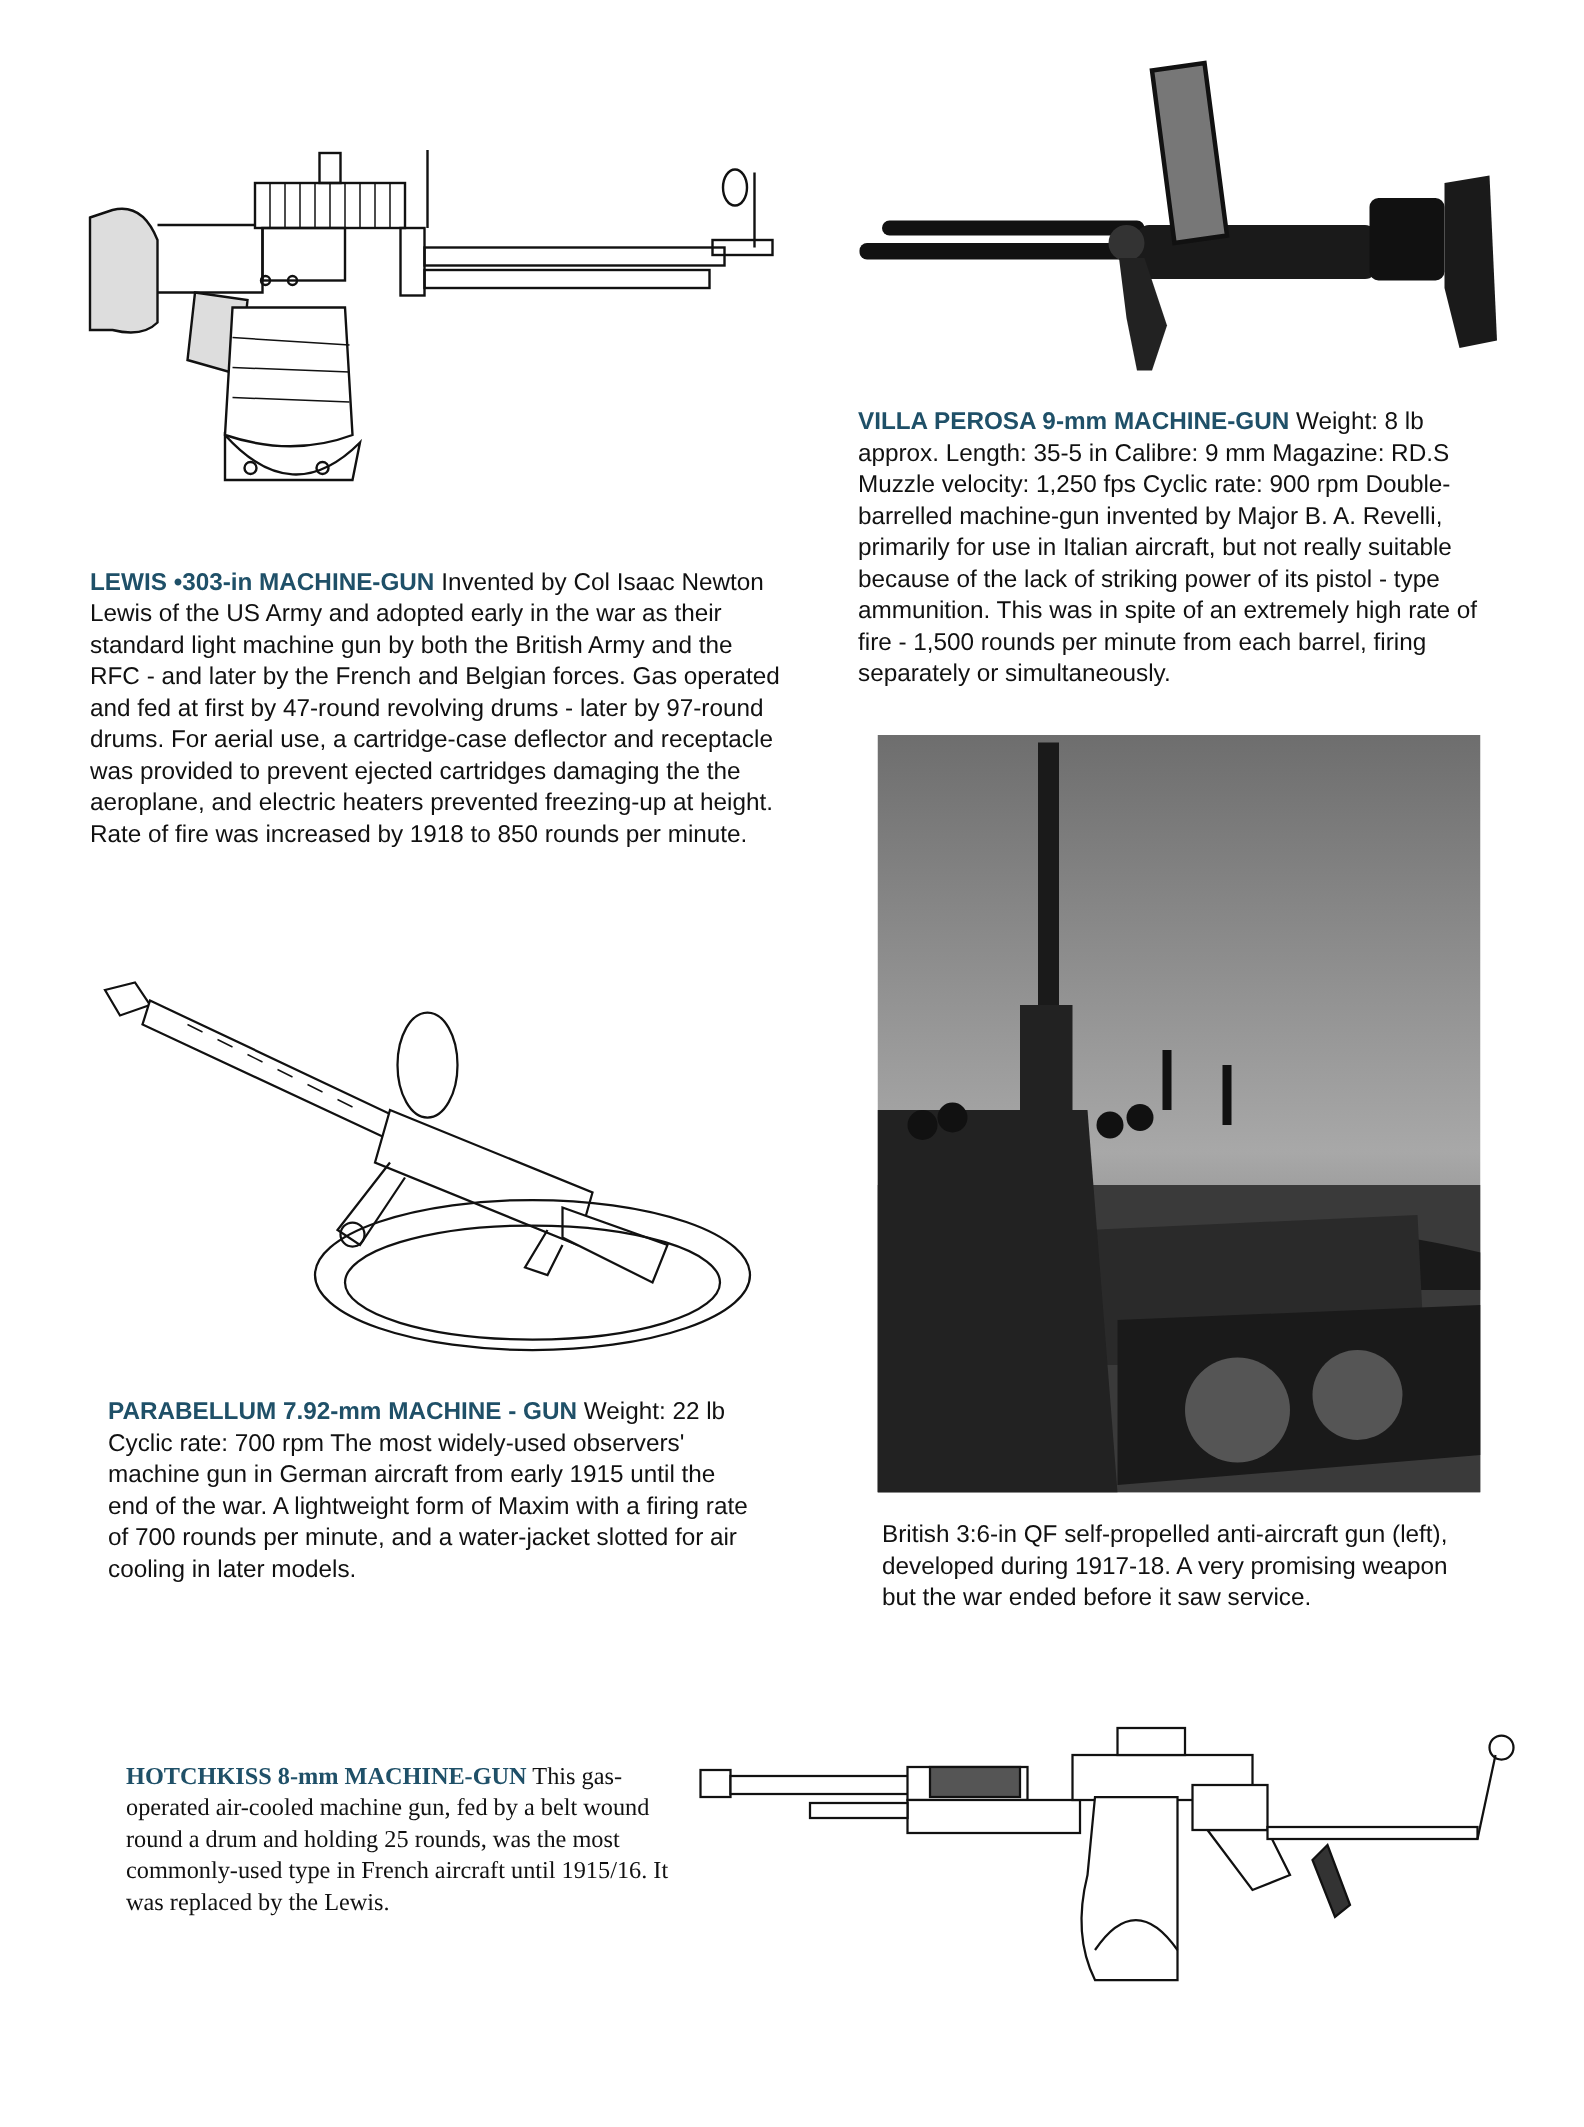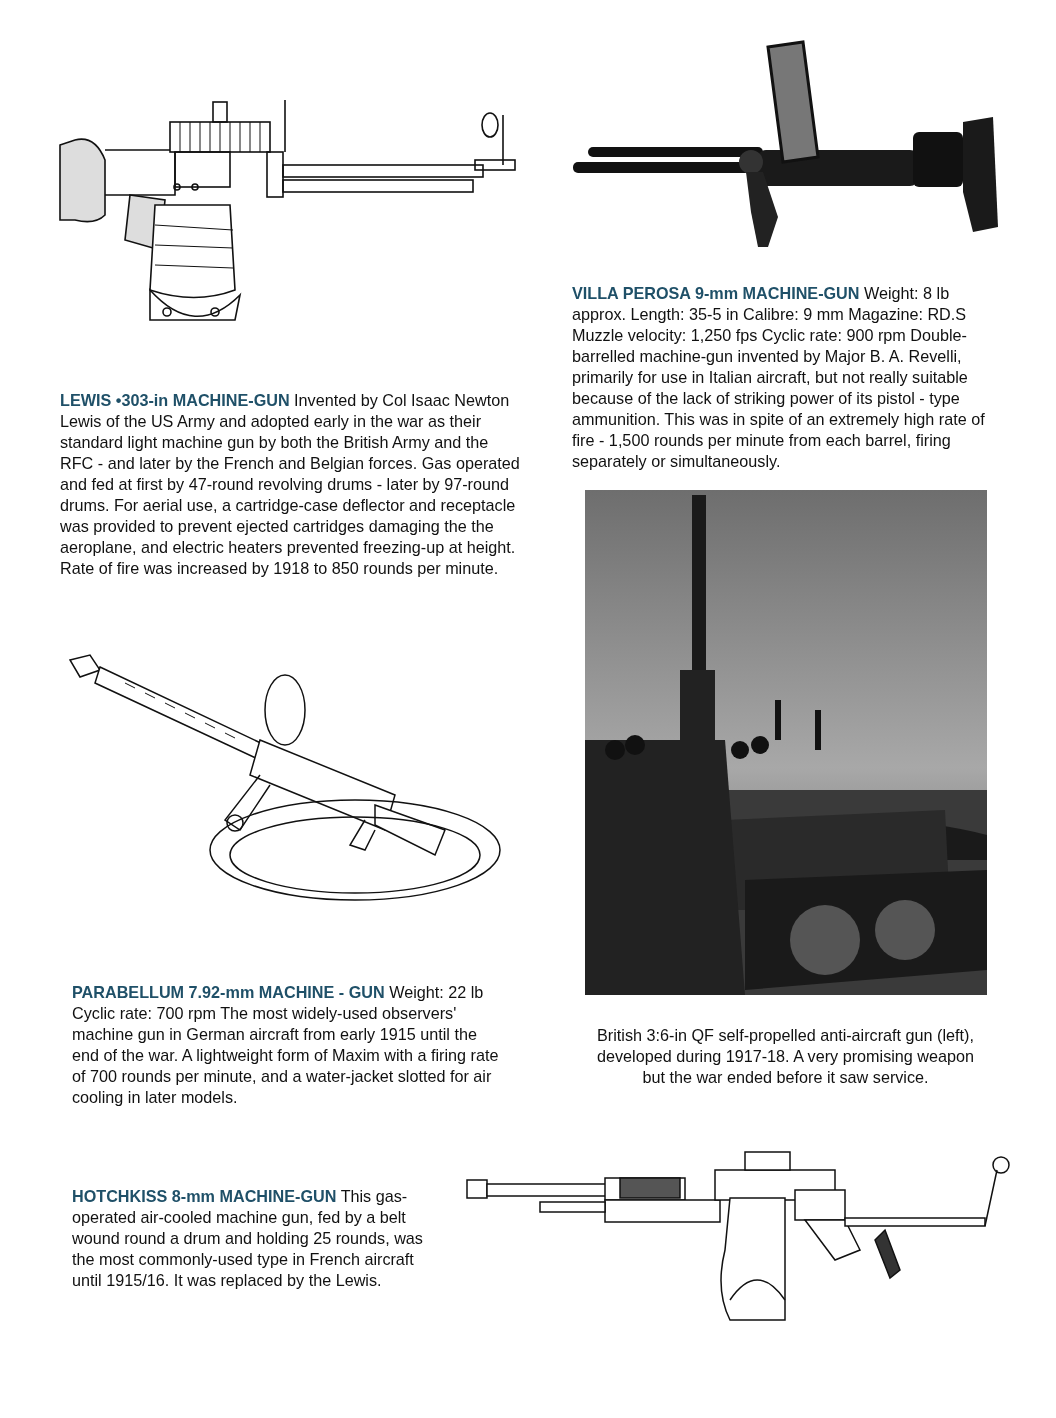--- a/index.html
+++ b/index.html
@@ -1,20 +1,20 @@
 <!DOCTYPE html>
 <html><head>
 <meta charset="utf-8">
 <style>
   html, body { margin: 0; padding: 0; background: #ffffff; }
   body { width: 1056px; height: 1418px; position: relative; overflow: hidden;
          font-family: "Liberation Sans", sans-serif; color: #111; }
-  .block { position: absolute; font-size: 16.2px; line-height: 21px; margin-top: 12px; }
+  .block { position: absolute; font-size: 16.2px; line-height: 21px; }
   .title { color: #1f5068; font-weight: bold; }
-  .center { text-align: center; }
+  .center { text-align: left; }
   .fig { position: absolute; }
   svg { display: block; }
 </style>
 </head>
 <body>
 
 <div class="fig" style="left:55px;top:90px;width:470px;height:240px;">
   <svg width="470" height="240" viewBox="0 0 470 240" fill="none" stroke="#111" stroke-width="1.6">
     <path d="M5 55 L20 50 Q40 45 50 70 L50 125 Q40 135 20 130 L5 130 Z" fill="#ddd"></path>
     <path d="M50 60 L120 60 L120 105 L50 105"></path>
@@ -88,21 +88,21 @@
     <ellipse cx="220" cy="65" rx="20" ry="35" fill="#fff"></ellipse>
     <path d="M310 160 L380 185 L370 210 L310 180 Z" fill="#fff"></path>
     <path d="M300 175 L285 200 L300 205 L310 185"></path>
     <ellipse cx="290" cy="205" rx="145" ry="50"></ellipse>
     <ellipse cx="290" cy="210" rx="125" ry="38"></ellipse>
     <path d="M195 130 L160 175 L175 185 L205 140"></path>
     <circle cx="170" cy="178" r="8"></circle>
   </svg>
 </div>
 
-<div class="block" style="left:72px;top:970px;width:430px;">
+<div class="block" style="left:72px;top:931px;width:430px;">
   <span class="title">PARABELLUM 7.92-mm MACHINE - GUN</span><span> Weight: 22 lb Cyclic rate: 700 rpm The most widely-used observers' machine gun in German aircraft from early 1915 until the end of the war. A lightweight form of Maxim with a firing rate of 700 rounds per minute, and a water-jacket slotted for air cooling in later models.</span>
 </div>
 
 <div class="fig" style="left:585px;top:490px;width:402px;height:505px;">
   <svg width="402" height="505" viewBox="0 0 402 505">
     <defs>
       <linearGradient id="sky" x1="0" y1="0" x2="0" y2="1">
         <stop offset="0" stop-color="#6e6e6e"></stop>
         <stop offset="0.55" stop-color="#a8a8a8"></stop>
         <stop offset="1" stop-color="#555"></stop>
@@ -124,21 +124,21 @@
       <circle cx="175" cy="255" r="9" fill="#111"></circle>
     <rect x="190" y="210" width="6" height="40" fill="#111"></rect>
       <rect x="230" y="220" width="6" height="40" fill="#111"></rect>
   </svg>
 </div>
 
 <div class="block center" style="left:588px;top:1013px;width:395px;">
   <span>British 3:6-in QF self-propelled anti-aircraft gun (left), developed during 1917-18. A very promising weapon but the war ended before it saw service.</span>
 </div>
 
-<div class="block" style="left:72px;top:1174px;width:375px;">
+<div class="block" style="left:84px;top:1174px;width:375px;font-family:Liberation Serif, serif;">
   <span class="title">HOTCHKISS 8-mm MACHINE-GUN</span><span> This gas-operated air-cooled machine gun, fed by a belt wound round a drum and holding 25 rounds, was the most commonly-used type in French aircraft until 1915/16. It was replaced by the Lewis.</span>
 </div>
 
 <div class="fig" style="left:465px;top:1150px;width:560px;height:200px;">
   <svg width="560" height="200" viewBox="0 0 560 200" fill="none" stroke="#111" stroke-width="1.5">
     <rect x="2" y="30" width="20" height="18" fill="#fff"></rect>
     <rect x="22" y="34" width="120" height="12" fill="#fff"></rect>
     <rect x="140" y="28" width="80" height="22" fill="#fff"></rect>
     <rect x="155" y="28" width="60" height="20" fill="#555"></rect>
     <rect x="140" y="50" width="115" height="22" fill="#fff"></rect>

